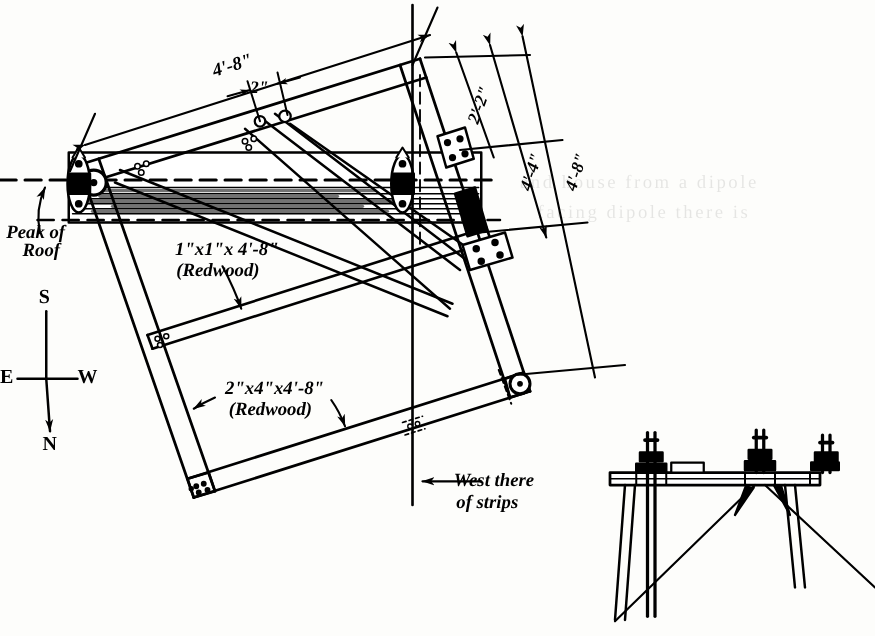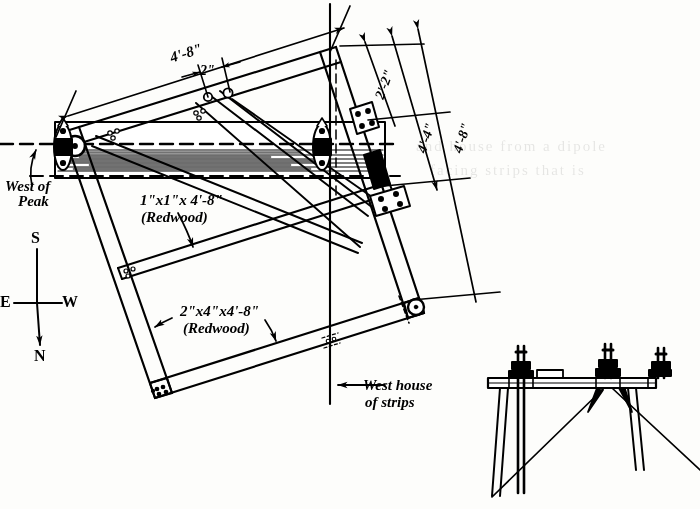--- a/index.html
+++ b/index.html
@@ -15,21 +15,21 @@
          opacity:.09;white-space:nowrap;letter-spacing:2px;}
   .compass{position:absolute;font-family:"Liberation Serif",serif;font-weight:bold;
            color:#000;}
 </style>
 </head>
 <body>
 
 <div id="stage">
 
   <div class="ghost" style="left:416px;top:138px;font-size:15px;">and house from a dipole</div>
-  <div class="ghost" style="left:430px;top:162px;font-size:15px;">facing strips that is</div>
+  <div class="ghost" style="left:430px;top:162px;font-size:15px;">facing dipole there is</div>
 
   <svg id="dwg" viewBox="0 0 700 509">
     <defs>
       <marker id="ah" markerWidth="11" markerHeight="11" refX="9.5" refY="3.6" orient="auto" markerUnits="userSpaceOnUse">
         <path d="M0,0.4 L10,3.6 L0,6.8 L2.6,3.6 Z" fill="#000"></path>
       </marker>
       <marker id="ahs" markerWidth="9" markerHeight="9" refX="8" refY="3" orient="auto" markerUnits="userSpaceOnUse">
         <path d="M0,0.4 L8,3 L0,5.6 L2.2,3 Z" fill="#000"></path>
       </marker>
     </defs>
@@ -289,30 +289,30 @@
   <div class="dim" style="left:168px;top:50px;font-size:15px;transform:rotate(-17deg);transform-origin:left top;">4'-8"</div>
 
   <div class="dim" style="left:200px;top:63px;font-size:14px;">2"</div>
 
   <div class="dim" style="left:372px;top:96px;font-size:14px;transform:rotate(-70deg);transform-origin:left top;">2'-2"</div>
 
   <div class="dim" style="left:414px;top:150px;font-size:14px;transform:rotate(-72deg);transform-origin:left top;">4'-4"</div>
 
   <div class="dim" style="left:450px;top:150px;font-size:14px;transform:rotate(-72deg);transform-origin:left top;">4'-8"</div>
 
-  <div class="lbl" style="left:5px;top:178px;font-size:15px;">West of</div>
-  <div class="lbl" style="left:18px;top:193px;font-size:15px;">Peak</div>
+  <div class="lbl" style="left:5px;top:178px;font-size:15px;">Peak of</div>
+  <div class="lbl" style="left:18px;top:193px;font-size:15px;">Roof</div>
 
   <div class="lbl" style="left:140px;top:192px;font-size:15px;">1"x1"x 4'-8"</div>
   <div class="lbl" style="left:141px;top:209px;font-size:15px;">(Redwood)</div>
 
   <div class="lbl" style="left:180px;top:303px;font-size:15px;">2"x4"x4'-8"</div>
   <div class="lbl" style="left:183px;top:320px;font-size:15px;">(Redwood)</div>
 
-  <div class="lbl" style="left:363px;top:377px;font-size:15px;">West house</div>
+  <div class="lbl" style="left:363px;top:377px;font-size:15px;">West there</div>
   <div class="lbl" style="left:365px;top:394px;font-size:15px;">of strips</div>
 
   <div class="compass" style="left:31px;top:229px;font-size:16px;">S</div>
   <div class="compass" style="left:0px;top:293px;font-size:16px;">E</div>
   <div class="compass" style="left:62px;top:293px;font-size:16px;">W</div>
   <div class="compass" style="left:34px;top:347px;font-size:16px;">N</div>
 
 </div>
 
 </body></html>

